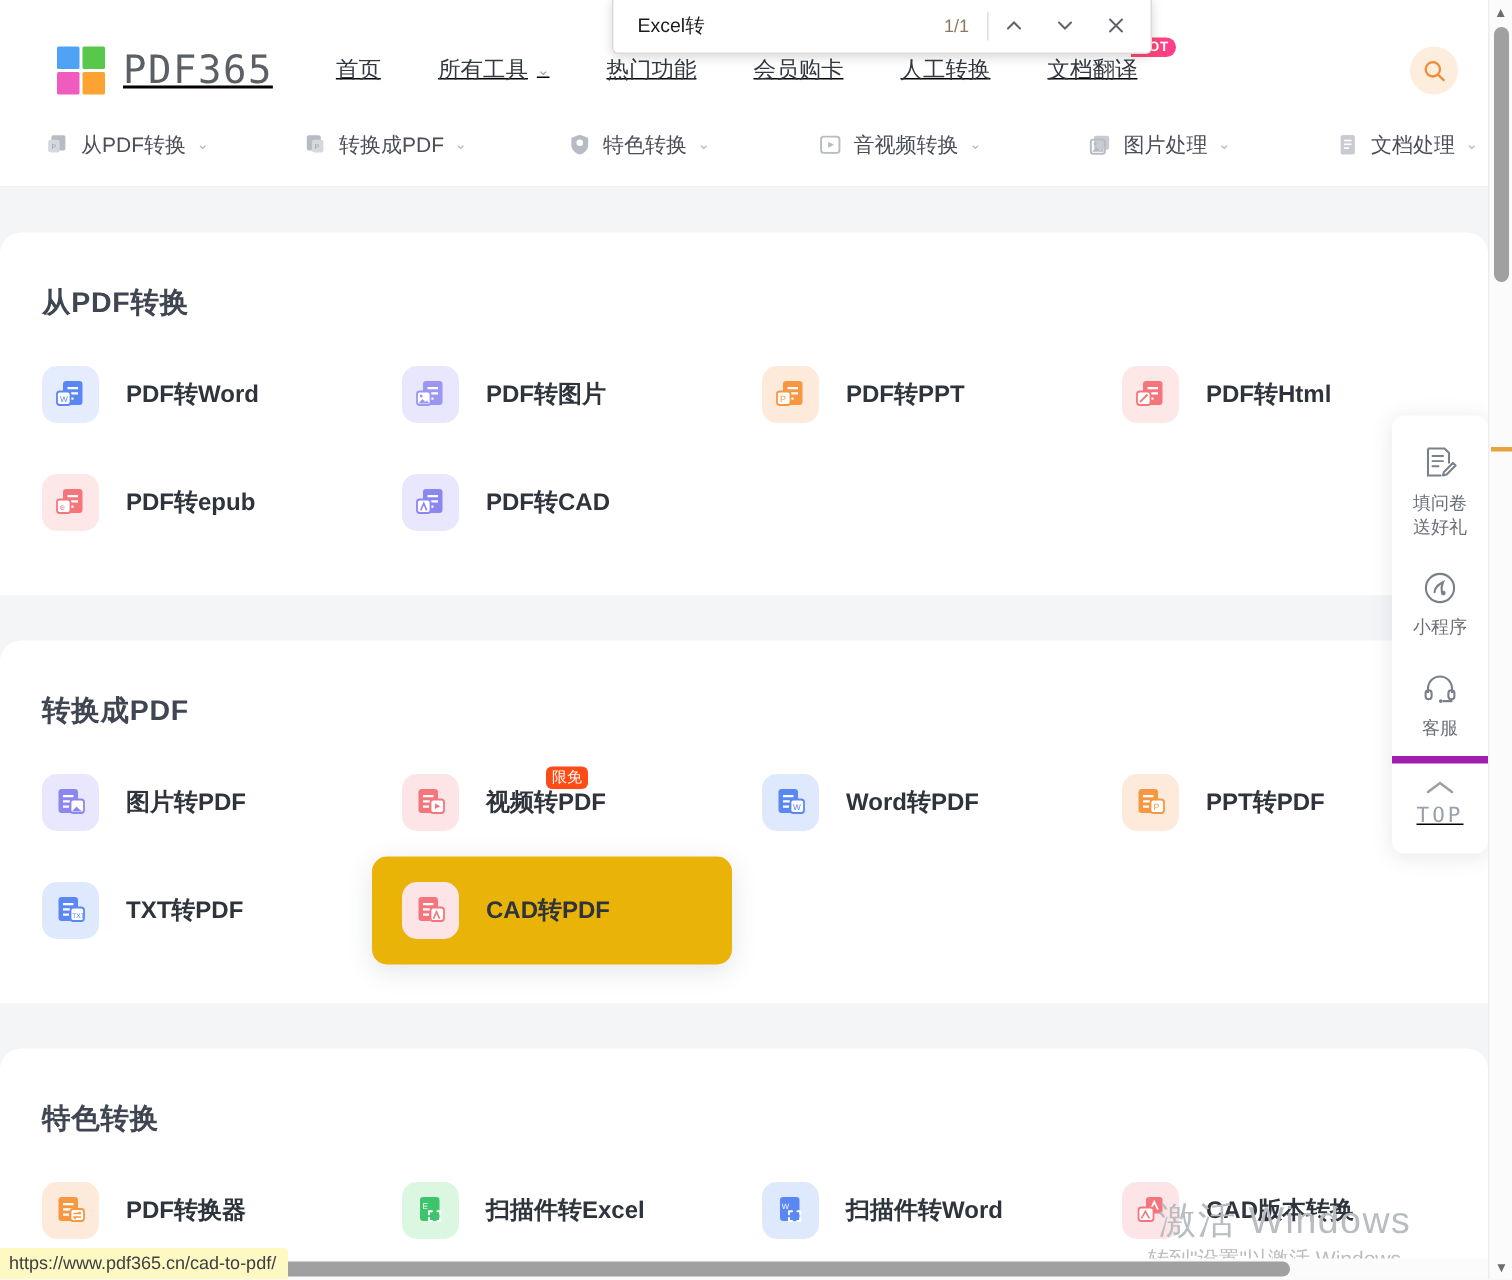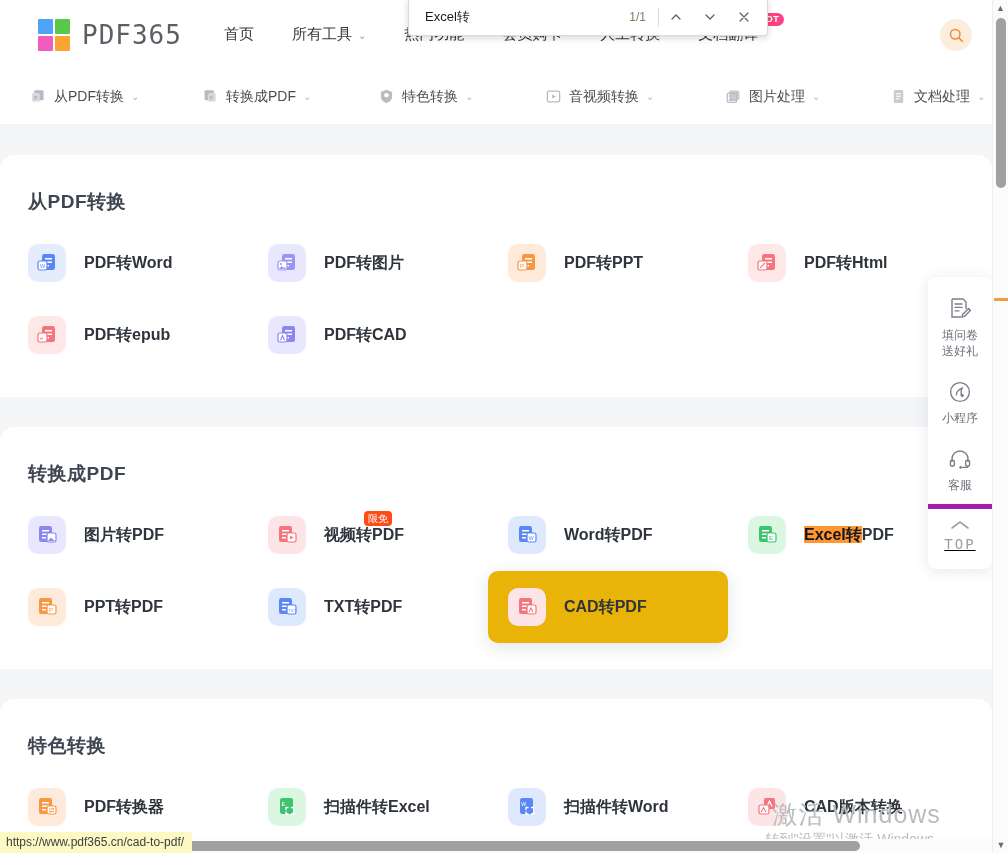--- a/index.html
+++ b/index.html
@@ -7,24 +7,25 @@
   html, body {
     width: 1008px; height: 853px;
     overflow: hidden;
     font-family: "Liberation Sans", "DejaVu Sans", sans-serif;
     background: #f5f6f8;
   }
   #root { position: relative; width: 1008px; height: 853px; overflow: hidden; background:#ffffff;}
 
   
   .header {
-    position: absolute; top: 0; left: 0; width: 992px; height: 69px;
+    position: absolute; top: 12px; left: 0; width: 992px; height: 69px;
     background: #ffffff;
     display: flex; align-items: center;
     z-index: 5;
+    text-decoration: underline;
   }
   .logo-wrap { display: flex; align-items: center; margin-left: 38px; }
   .logo-mark { width: 32px; height: 32px; display: grid; grid-template-columns: 1fr 1fr; grid-template-rows: 1fr 1fr; gap: 2px; }
   .logo-mark i { display:block; border-radius: 1px; }
   .logo-text { margin-left: 12px; font-size: 26px; letter-spacing: 1px; color: #5b5f66; font-weight: 400;
                font-family: "DejaVu Sans Mono", monospace; }
   .nav { display: flex; align-items: center; margin-left: 42px; }
   .nav-item { position: relative; font-size: 15px; color: #333840; margin-right: 38px; white-space: nowrap;
               display:flex; align-items:center; cursor: pointer; }
   .nav-item .caret { margin-left: 6px; font-size: 10px; color:#9aa0a8; transform: translateY(1px); }
@@ -380,35 +381,20 @@
                 <rect x="7" y="7" width="7" height="1.5" fill="#fff"></rect>
                 <rect x="7" y="10.5" width="7" height="1.5" fill="#fff"></rect>
                 <rect x="7" y="14" width="4" height="1.5" fill="#fff"></rect>
                 <rect x="12" y="10" width="9" height="9" rx="1.8" fill="#fff" stroke="#5b87f5" stroke-width="1.2"></rect>
                 <text x="13.6" y="17.2" font-size="5.5" fill="#5b87f5" font-family="Liberation Sans">W</text>
               </svg>
           </span>
           <span class="tool-label">Word转PDF</span>
         </div>
 
-        <div class="tool">
-          <span class="tile" style="background:#dbf7e2">
-            <svg width="24" height="24" viewBox="0 0 24 24">
-                <rect x="4" y="3" width="13" height="16" rx="2.2" fill="#3ec46d"></rect>
-                <rect x="7" y="7" width="7" height="1.5" fill="#fff"></rect>
-                <rect x="7" y="10.5" width="7" height="1.5" fill="#fff"></rect>
-                <rect x="7" y="14" width="4" height="1.5" fill="#fff"></rect>
-                <rect x="12" y="10" width="9" height="9" rx="1.8" fill="#fff" stroke="#3ec46d" stroke-width="1.2"></rect>
-                <text x="14" y="17.2" font-size="6" fill="#3ec46d" font-family="Liberation Sans">E</text>
-              </svg>
-          </span>
-          <span class="tool-label">
-            <mark>Excel转</mark><span>PDF</span>
-          </span>
-        </div>
 
         <div class="tool">
           <span class="tile" style="background:#fdeadb">
             <svg width="24" height="24" viewBox="0 0 24 24">
                 <rect x="4" y="3" width="13" height="16" rx="2.2" fill="#f79741"></rect>
                 <rect x="7" y="7" width="7" height="1.5" fill="#fff"></rect>
                 <rect x="7" y="10.5" width="7" height="1.5" fill="#fff"></rect>
                 <rect x="7" y="14" width="4" height="1.5" fill="#fff"></rect>
                 <rect x="12" y="10" width="9" height="9" rx="1.8" fill="#fff" stroke="#f79741" stroke-width="1.2"></rect>
                 <text x="14" y="17.2" font-size="6" fill="#f79741" font-family="Liberation Sans">P</text>

